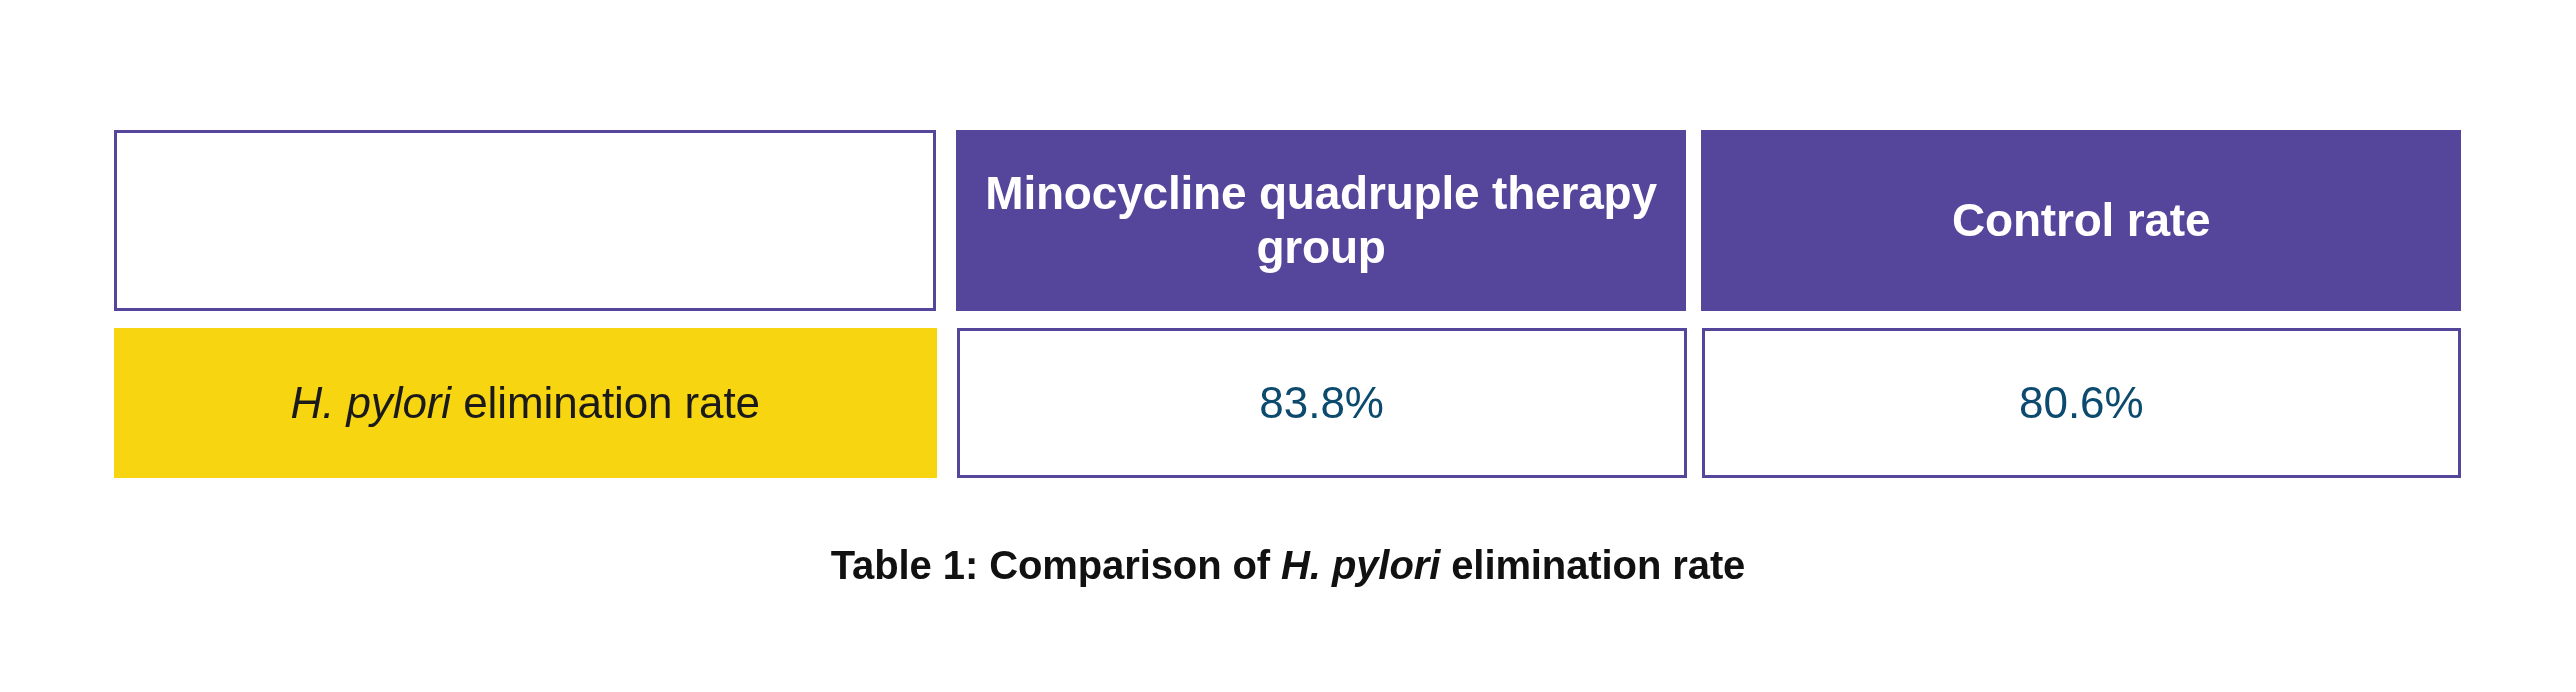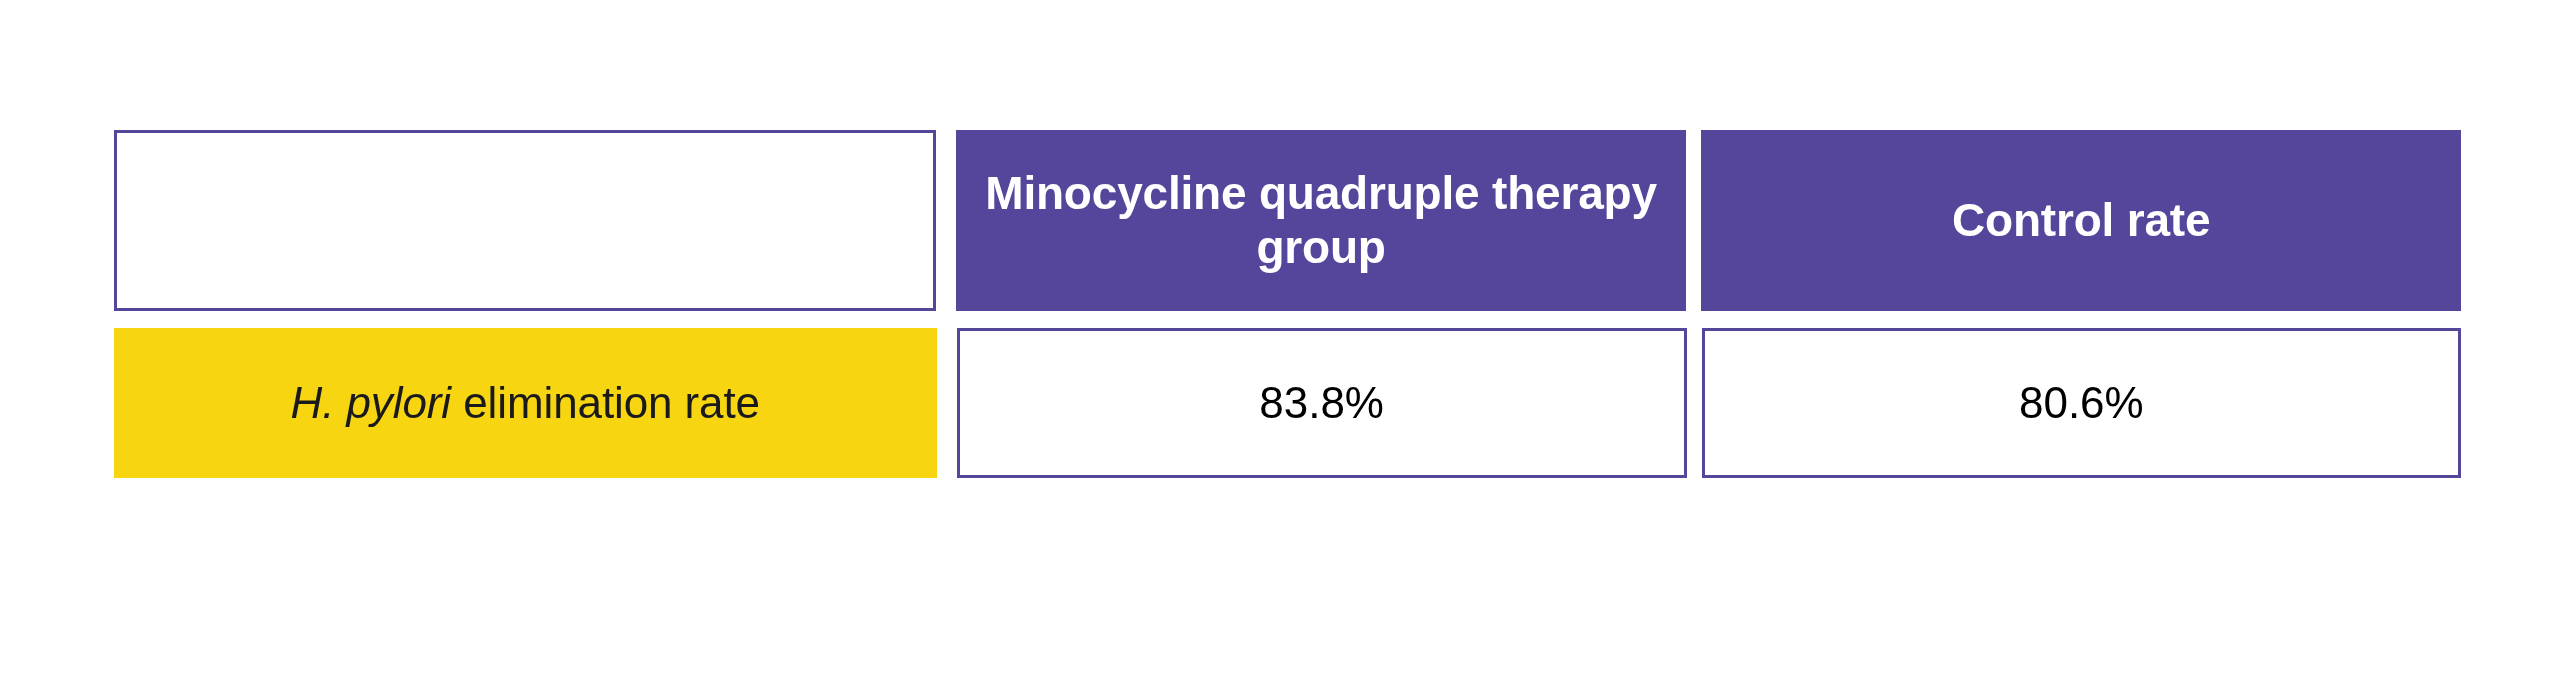--- a/index.html
+++ b/index.html
@@ -71,21 +71,21 @@
     background: #F8D511;
     border: none;
     color: #1A1A1A;
     font-size: 44px;
     font-weight: 400;
     letter-spacing: -0.1px;
   }
   .cell-value {
     background: #ffffff;
     border: 3px solid #55459B;
-    color: #000000;
+    color: #0c4a6e;
     font-size: 44px;
     font-weight: 400;
     letter-spacing: 0px;
   }
 
   .sp-italic { font-style: italic; }
 
   
   .caption {
     position: absolute;
@@ -130,15 +130,18 @@
         <span>83.8%</span>
       </div>
 
       <div class="cell cell-value col-3">
         <span>80.6%</span>
       </div>
     </div>
 
   </div>
 
+  <div class="caption">
+    <span>Table 1: Comparison of </span><em class="sp-italic">H. pylori</em><span> elimination rate</span>
+  </div>
 
 </div>
 
 
 </body></html>

